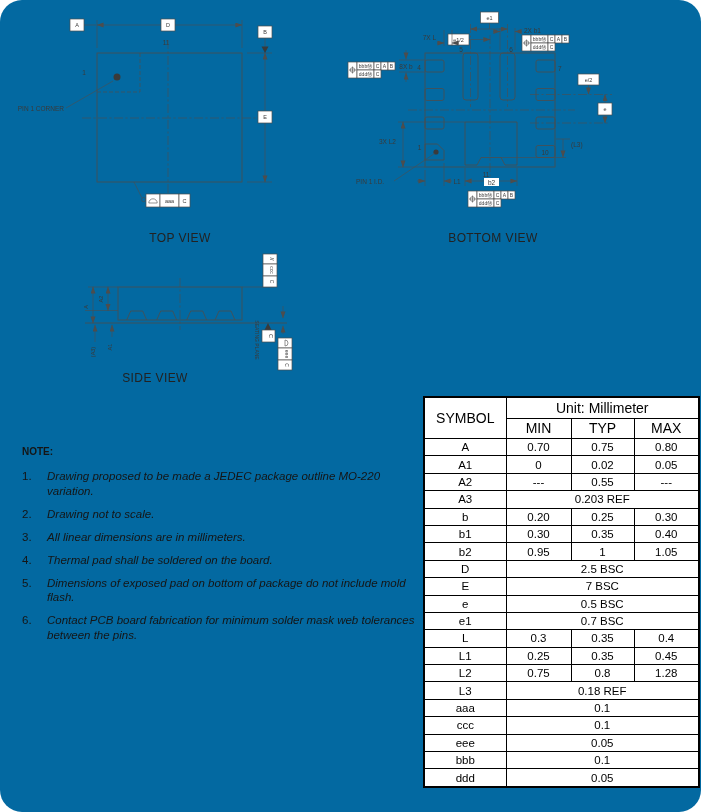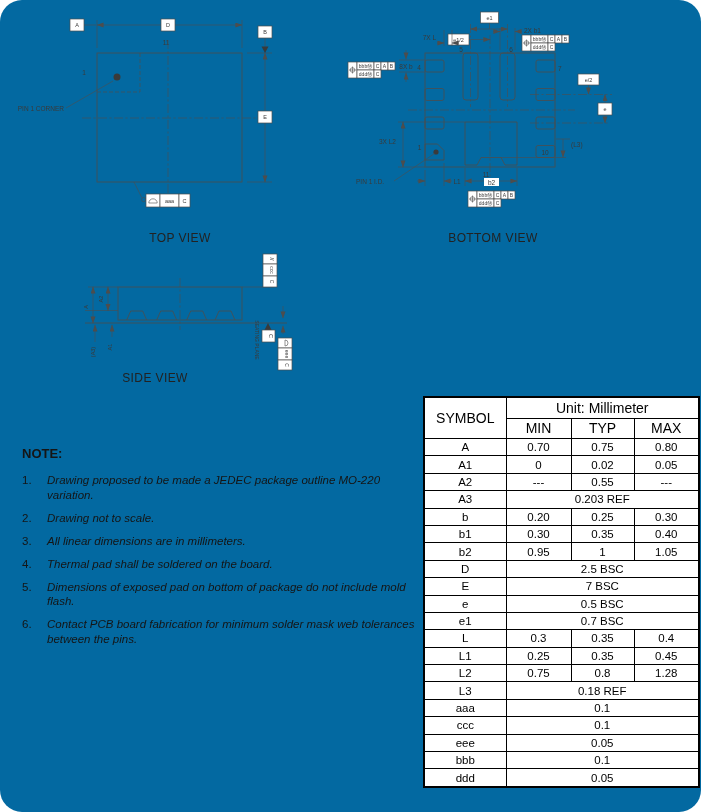--- a/index.html
+++ b/index.html
@@ -11,21 +11,21 @@
   .thin{stroke:#4d4d4d;stroke-width:0.6;fill:none;}
   .cl{stroke:#4d4d4d;stroke-width:0.6;fill:none;stroke-dasharray:9 2.5 2 2.5;}
   .dash{stroke:#4d4d4d;stroke-width:0.7;fill:none;stroke-dasharray:4 2;}
   .bx{stroke:#4d4d4d;stroke-width:0.7;fill:#ffffff;}
   .fill{fill:#3a3a3a;stroke:none;}
   .lbl{font-size:6.5px;}
   .sm{font-size:5.5px;}
   .xs{font-size:5px;}
   .cap{font-size:12px;fill:#222;letter-spacing:0.4px;}
   .notes{position:absolute;left:22px;top:446px;width:398px;color:#151515;}
-  .notes-heading{font-weight:bold;font-size:13px;margin:0 0 12px 0;}
+  .notes-heading{font-weight:bold;font-size:10px;margin:0 0 12px 0;}
   .notes-list{margin:0;padding:0;list-style:none;}
   .note-item{display:flex;font-size:11.5px;line-height:14.5px;margin-bottom:8.5px;}
   .note-num{width:25px;flex:none;}
   .note-txt{flex:1;font-style:italic;}
   .dim-table{position:absolute;left:423px;top:396px;width:275px;border-collapse:collapse;
              table-layout:fixed;font-size:11.5px;color:#000;background:#fff;}
   .dim-table th,.dim-table td{border:1px solid #000;text-align:center;vertical-align:middle;
              padding:0;overflow:hidden;}
   .dim-table{border:2px solid #000;}
   .dim-table thead th{height:19.5px;font-weight:normal;font-size:14px;}

